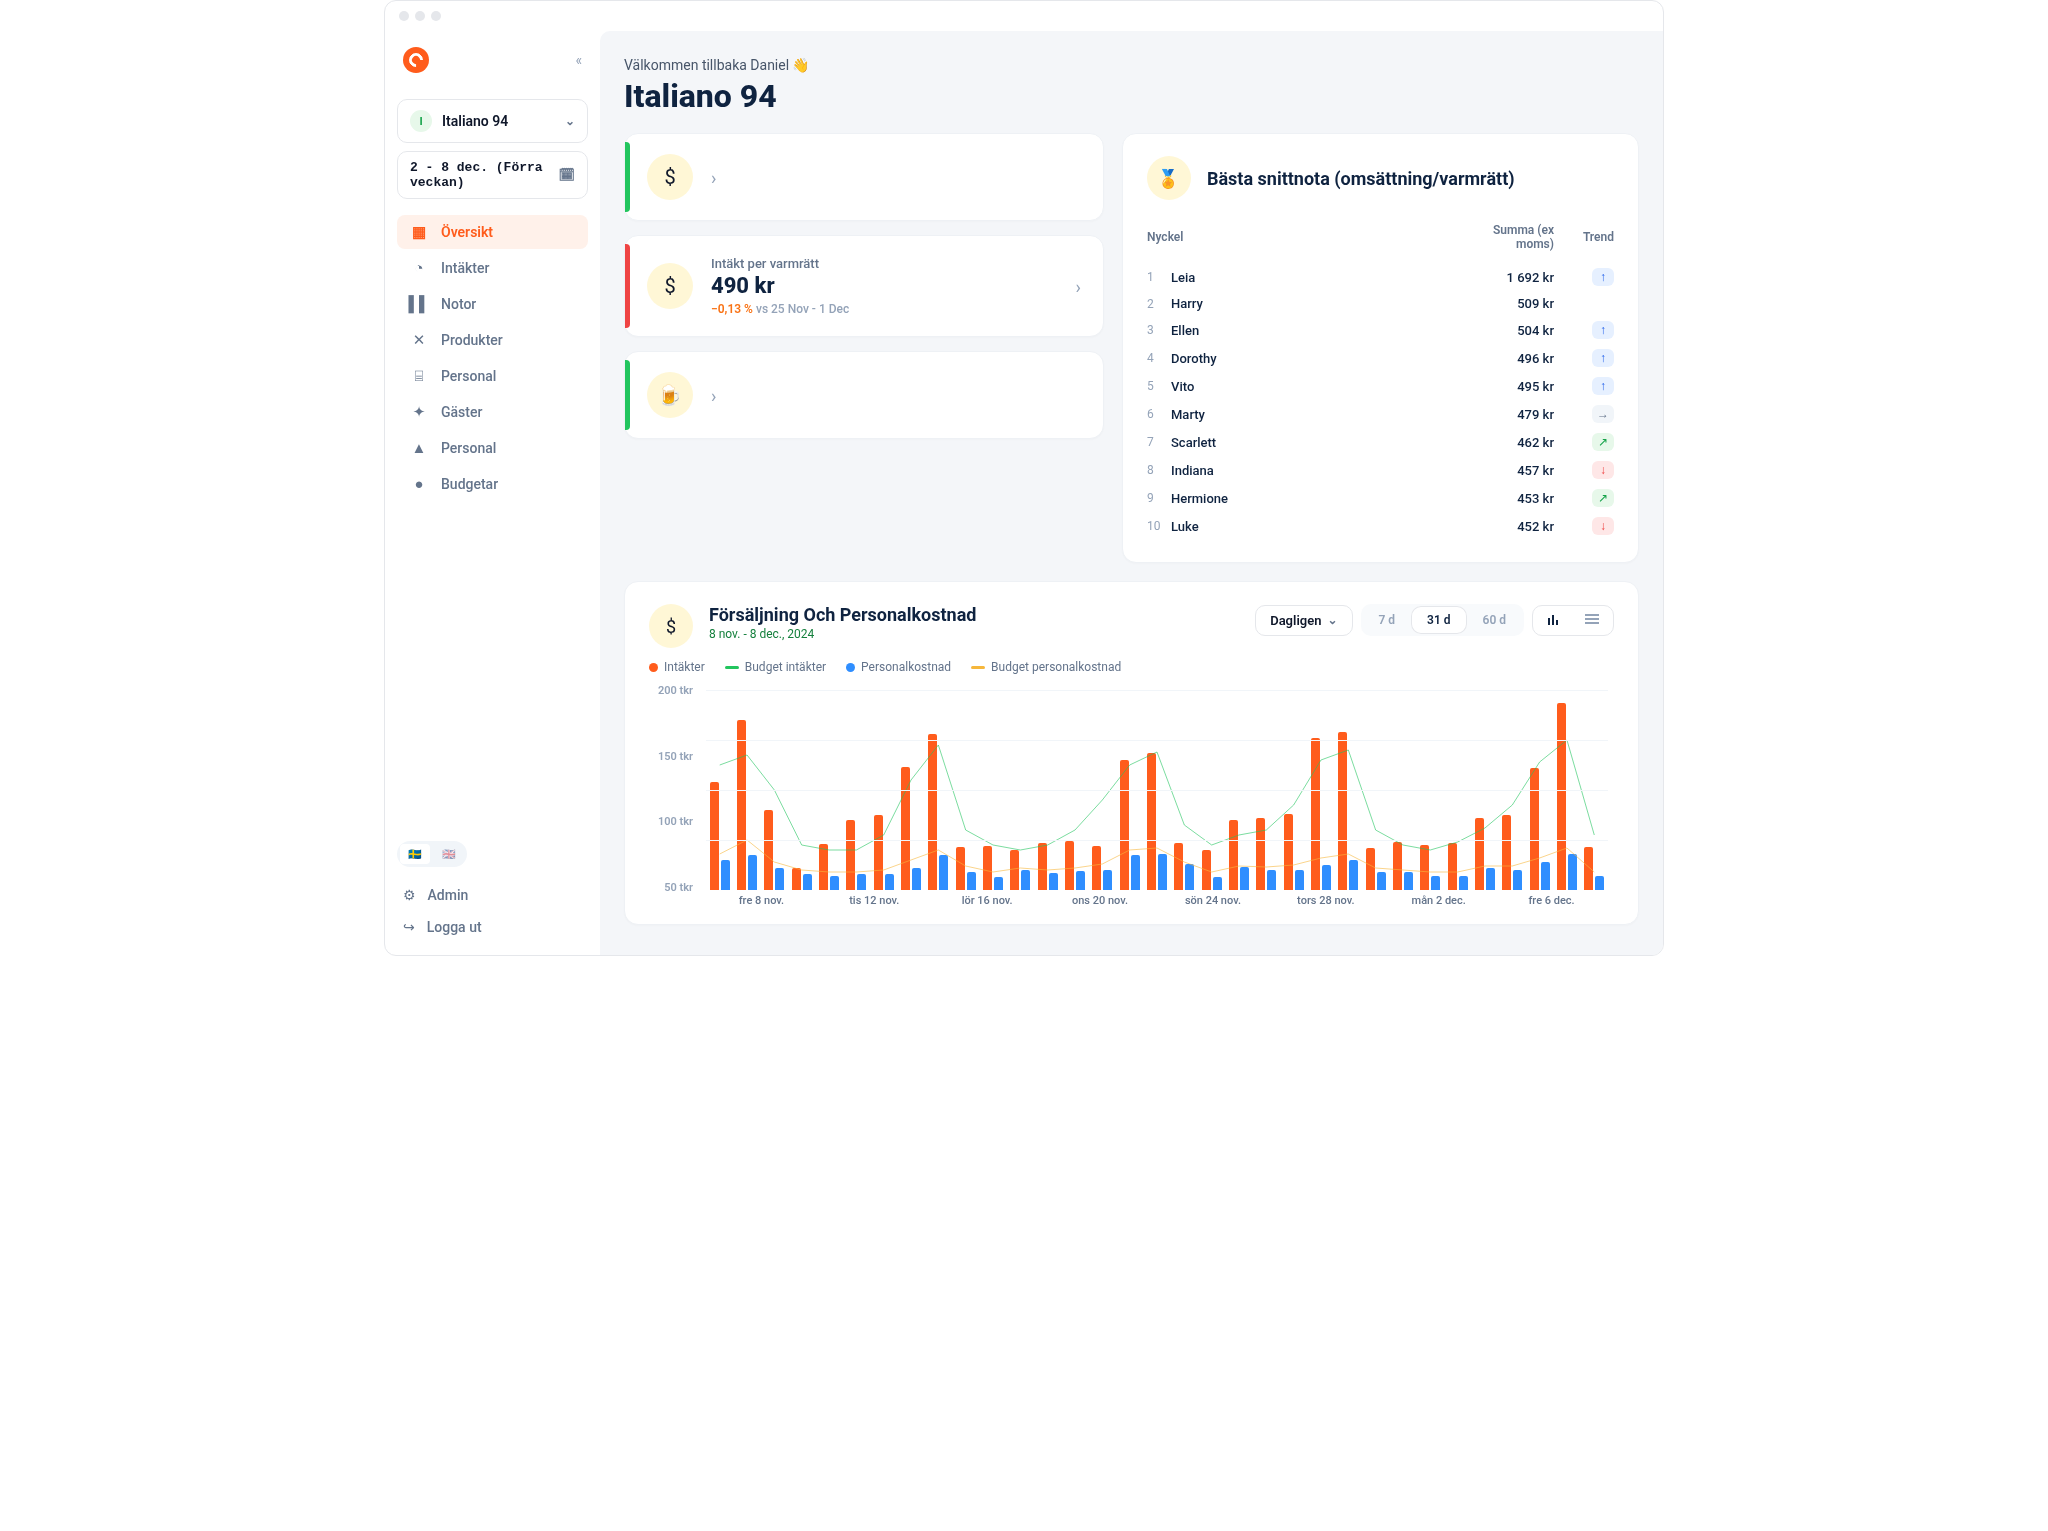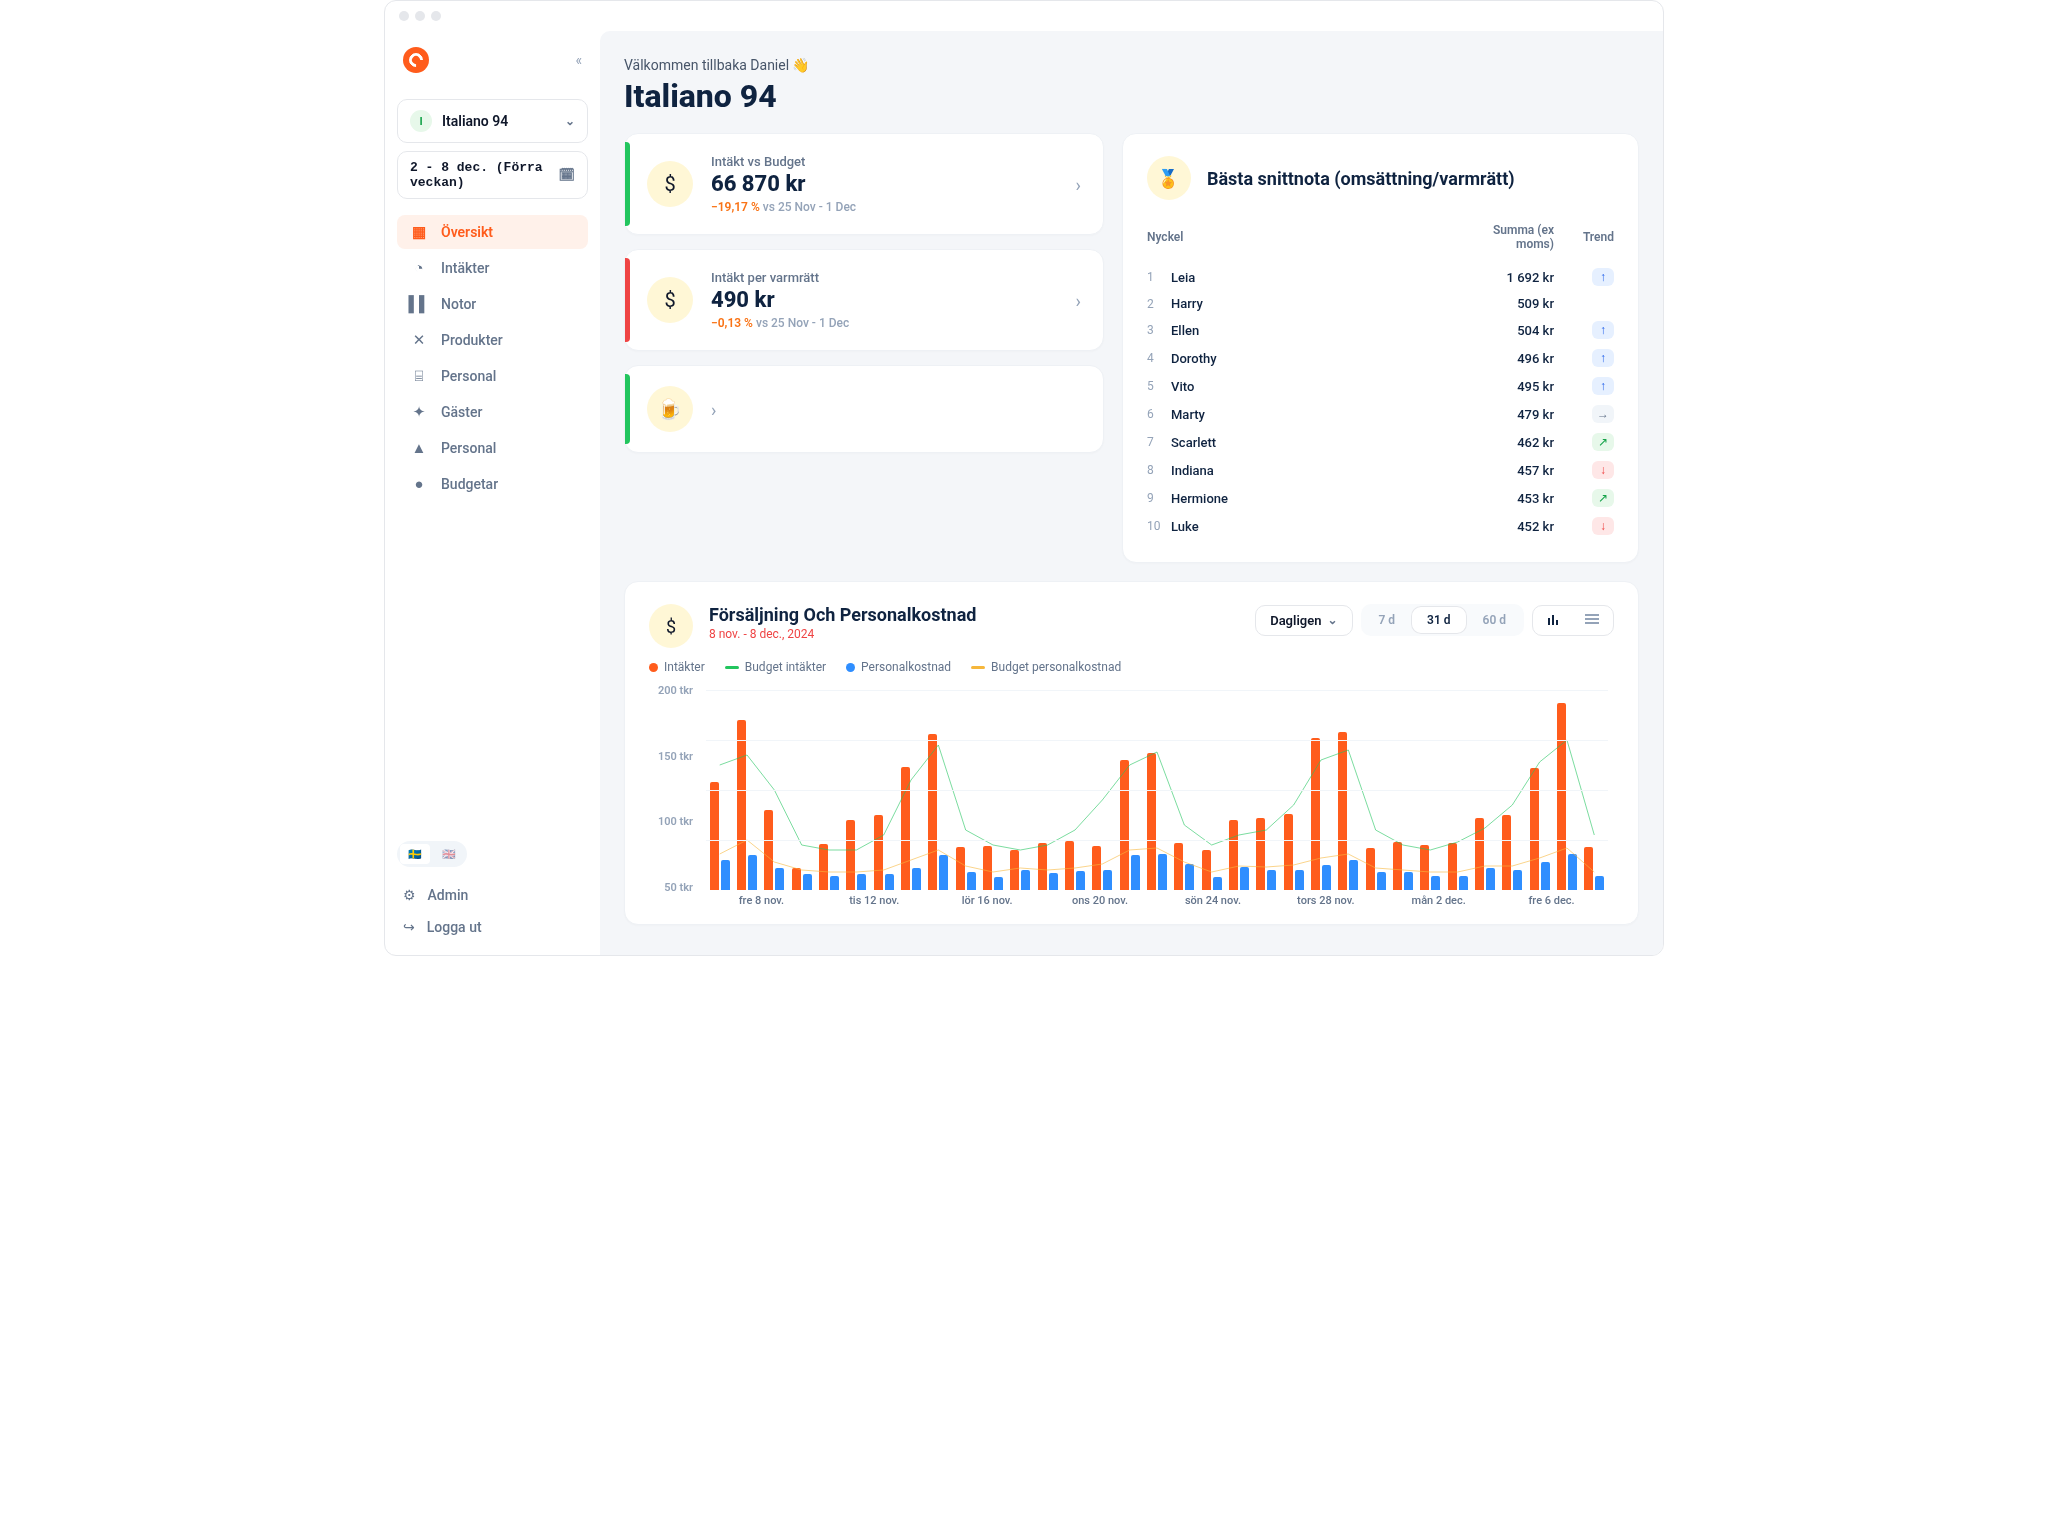--- a/index.html
+++ b/index.html
@@ -167,21 +167,21 @@
 .trend-right { background:#f1f5f9; color:#64748b; }
 .trend-upg { background:#e7f8ea; color:#16a34a; }
 .trend-down { background:#fee7e7; color:#ef4444; }
 .chart-card {
   margin-top:18px; background:#fff; border:1px solid #eef1f5; border-radius:14px; padding:22px 24px 10px;
   box-shadow: 0 1px 2px rgba(0,0,0,0.02);
 }
 .chart-head { display:flex; justify-content:space-between; align-items:flex-start; margin-bottom:12px; }
 .chart-head-left { display:flex; gap:16px; align-items:flex-start; }
 .chart-title { font-size:18px; font-weight:700; color:#0f2340; margin-bottom:2px; }
-.chart-sub { color:#ef4444; font-size:12px; }
+.chart-sub { color:#15803d; font-size:12px; }
 .chart-controls { display:flex; gap:8px; align-items:center; }
 .dropdown-pill {
   border:1px solid #e5e7eb; border-radius:10px; padding:7px 14px; font-size:13px; font-weight:600; display:flex; align-items:center; gap:6px; cursor:pointer;
 }
 .seg { padding:7px 16px; font-size:12px; color:#94a3b8; font-weight:600; cursor:pointer; }
 .seg.active { background:#fff; color:#0f2340; box-shadow: inset 0 0 0 1px #e5e7eb; border-radius:10px; }
 .seg-group { background:#f8fafc; display:flex; border-radius:10px; padding:2px; }
 .view-toggle { display:flex; border:1px solid #e5e7eb; border-radius:10px; padding:2px; }
 .view-btn { padding:5px 12px; color:#94a3b8; border-radius:8px; cursor:pointer; font-size:13px; }
 .view-btn.active { color:#0f2340; background:#fff; }
@@ -285,25 +285,20 @@
 
     <main class="main">
       <div class="welcome">Välkommen tillbaka Daniel 👋</div>
       <h1 class="title">Italiano 94</h1>
 
       <div class="top-row">
         <div class="kpi-col" id="kpi-col">
             <div class="kpi-card">
     <div class="kpi-accent green"></div>
     <div class="kpi-icon">$</div>
-    <div class="kpi-body">
-      <div class="kpi-label">Intäkt vs Budget</div>
-      <div class="kpi-value">66 870 kr</div>
-      <div class="kpi-delta"><span class="neg">−19,17 %</span><span class="cmp">vs 25 Nov - 1 Dec</span></div>
-    </div>
     <div class="kpi-chevron">›</div>
             </div>
             <div class="kpi-card">
     <div class="kpi-accent red"></div>
     <div class="kpi-icon">$</div>
     <div class="kpi-body">
       <div class="kpi-label">Intäkt per varmrätt</div>
       <div class="kpi-value">490 kr</div>
       <div class="kpi-delta"><span class="neg">−0,13 %</span><span class="cmp">vs 25 Nov - 1 Dec</span></div>
     </div>

